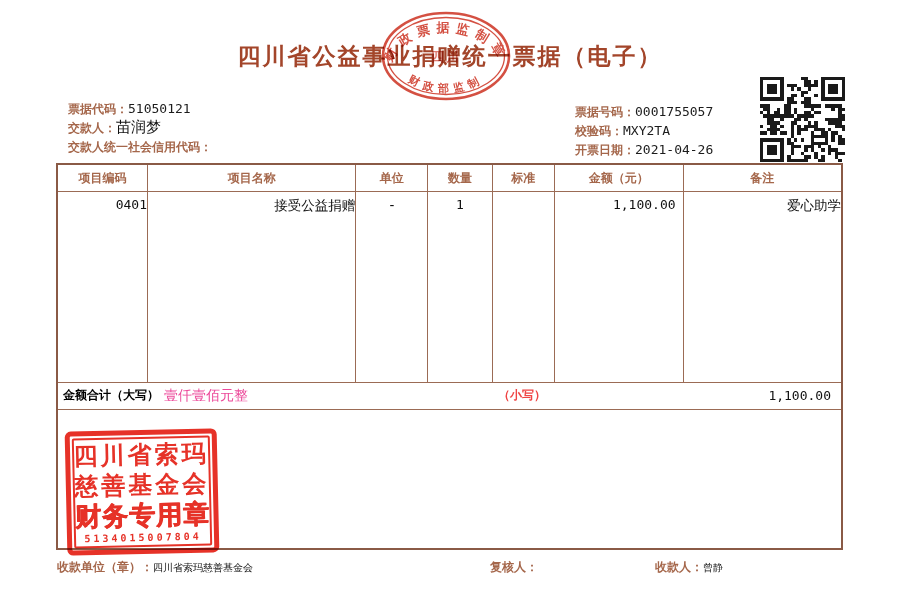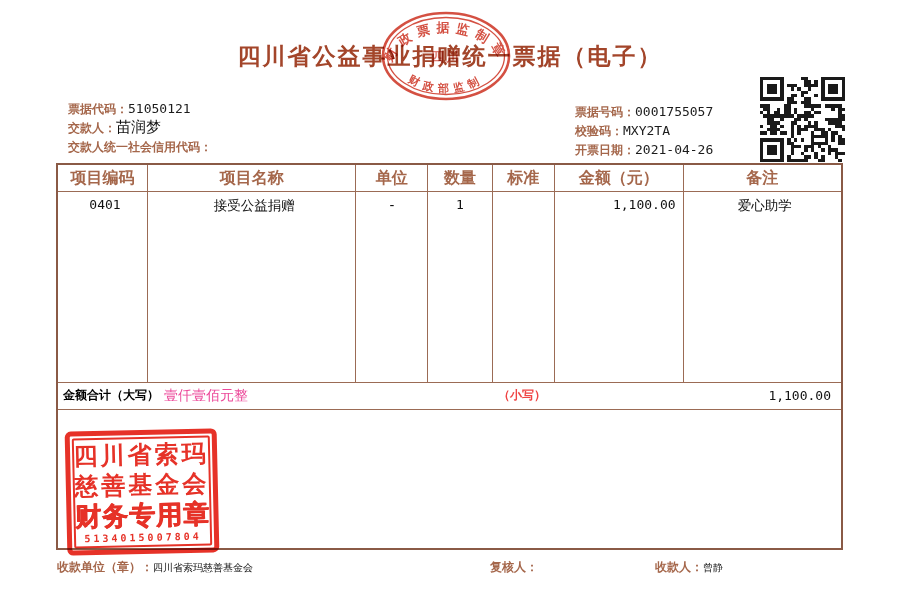--- a/index.html
+++ b/index.html
@@ -29,26 +29,26 @@
   .tbl{
     position:absolute;left:56px;top:163px;width:787px;height:387px;
     border:2px solid #8A5A46;box-sizing:border-box;
   }
   .trow{display:flex;width:100%;box-sizing:border-box;}
   .cell{box-sizing:border-box;border-right:1px solid #9B6B55;overflow:hidden;}
   .cell:last-child{border-right:none;}
   .c0{width:11.5%;} .c1{width:26.6%;} .c2{width:9.2%;} .c3{width:8.2%;}
   .c4{width:8.0%;} .c5{width:16.4%;} .c6{width:20.1%;flex:1;}
   .thead{height:27px;border-bottom:1px solid #9B6B55;}
-  .thead .cell{line-height:26px;text-align:center;font-size:16px;font-weight:bold;color:#A5674B;}
+  .thead .cell{line-height:26px;text-align:center;font-size:12px;font-weight:bold;color:#A5674B;}
   .tbody{height:191px;border-bottom:1px solid #9B6B55;}
   .tbody .cell{padding-top:5px;font-family:"DejaVu Sans","Liberation Sans",sans-serif;
     font-size:13.5px;color:#111;}
   .tbody .num{font-family:"DejaVu Sans Mono","Liberation Mono",monospace;font-size:13px;}
-  .al{padding-left:5px;text-align:center;}
+  .al{padding-left:5px;text-align:right;}
   .ac{text-align:center;}
   .ar{padding-right:7px;text-align:right;}
   .ttotal{position:relative;height:26px;line-height:25px;border-bottom:1px solid #9B6B55;}
   .ttotal .lbl{position:absolute;left:5px;font-size:12px;font-weight:bold;color:#000000;}
   .ttotal .words{position:absolute;left:106px;font-family:"DejaVu Sans","Liberation Sans",sans-serif;font-size:14px;color:#ec4899;}
   .ttotal .small-lbl{position:absolute;left:440px;font-size:12px;font-weight:bold;color:#ef4444;}
   .ttotal .amount{position:absolute;right:10px;font-family:"DejaVu Sans Mono","Liberation Mono",monospace;font-size:13px;color:#111;}
   
   .sq-stamp{
     position:absolute;left:66px;top:430px;width:152px;height:124px;box-sizing:border-box;

